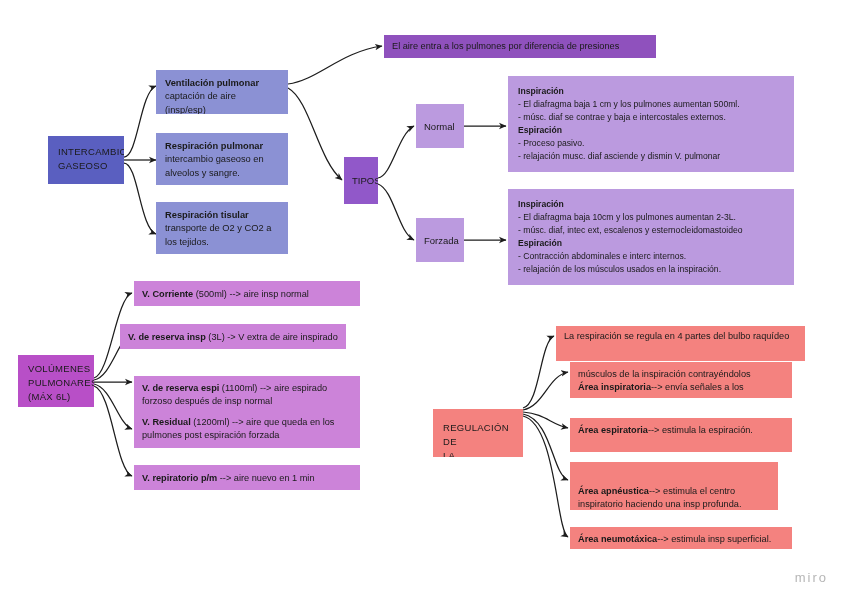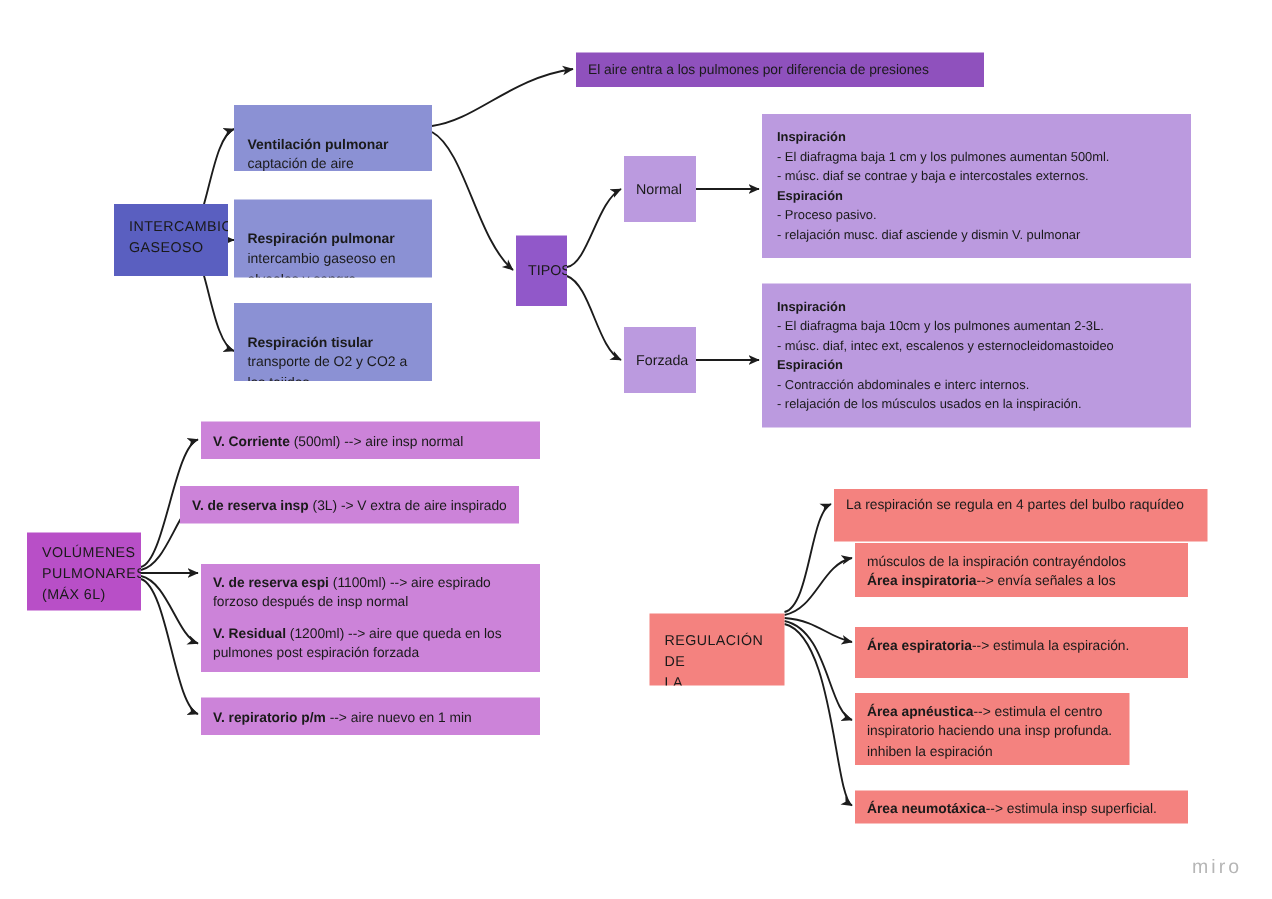--- a/index.html
+++ b/index.html
@@ -48,21 +48,21 @@
     letter-spacing: .3px;
     padding: 9px 10px;
     line-height: 1.45;
   }
   .t-small {
     font-size: 9.5px;
     padding: 6px 8px;
   }
   .t-body {
     font-size: 9.3px;
-    padding: 20px 9px;
+    padding: 7px 9px;
     line-height: 1.45;
   }
   .t-detail {
     font-size: 8.6px;
     padding: 9px 10px;
     line-height: 1.52;
   }
   .t-bar {
     font-size: 9.2px;
     padding: 6px 8px;
@@ -121,21 +121,21 @@
       <path d="M94,386 C112,392 116,470 132,476"></path>
 
       <path d="M523,408 C540,404 540,342 554,336"></path>
       <path d="M523,410 C544,406 548,376 568,372"></path>
       <path d="M523,412 C546,414 550,424 568,428"></path>
       <path d="M523,414 C552,420 552,474 568,480"></path>
       <path d="M523,416 C556,424 556,530 568,537"></path>
     </g>
   </svg>
 
-  <div class="node c-indigo t-root" style="left:48px; top:136px; width:76px; height:48px;margin-left:28px;">
+  <div class="node c-indigo t-root" style="left:48px; top:136px; width:76px; height:48px;">
     <span class="ln">INTERCAMBIO</span>
     <span class="ln">GASEOSO</span>
   </div>
 
   <div class="node c-periwin t-body" style="left:156px; top:70px; width:132px; height:44px;">
     <span class="ln bold">Ventilación pulmonar</span>
     <span class="ln">captación de aire (insp/esp)</span>
   </div>
 
   <div class="node c-periwin t-body" style="left:156px; top:133px; width:132px; height:52px;">
@@ -223,21 +223,21 @@
 
   <div class="node c-salmon t-list" style="left:570px; top:362px; width:222px; height:36px; padding-top:6px;">
     <span class="ln">músculos de  la inspiración contrayéndolos</span>
     <span class="ln"><span class="bold">Área inspiratoria</span><span>--&gt; envía señales a los</span></span>
   </div>
 
   <div class="node c-salmon t-list" style="left:570px; top:418px; width:222px; height:34px; padding-top:6px;">
     <span class="bold">Área espiratoria</span><span>--&gt; estimula la espiración.</span>
   </div>
 
-  <div class="node c-salmon t-list" style="left:570px; top:462px; width:183px; height:48px; padding-top:6px;">
+  <div class="node c-salmon t-list" style="left:570px; top:462px; width:208px; height:48px; padding-top:23px;">
     <span class="ln"><span class="bold">Área apnéustica</span><span>--&gt; estimula el centro</span></span>
     <span class="ln">inspiratorio haciendo una insp profunda.</span>
     <span class="ln">inhiben la espiración</span>
   </div>
 
   <div class="node c-salmon t-list" style="left:570px; top:527px; width:222px; height:22px; padding-top:6px;">
     <span class="bold">Área neumotáxica</span><span>--&gt; estimula insp superficial.</span>
   </div>
 
   <div class="watermark">miro</div>

